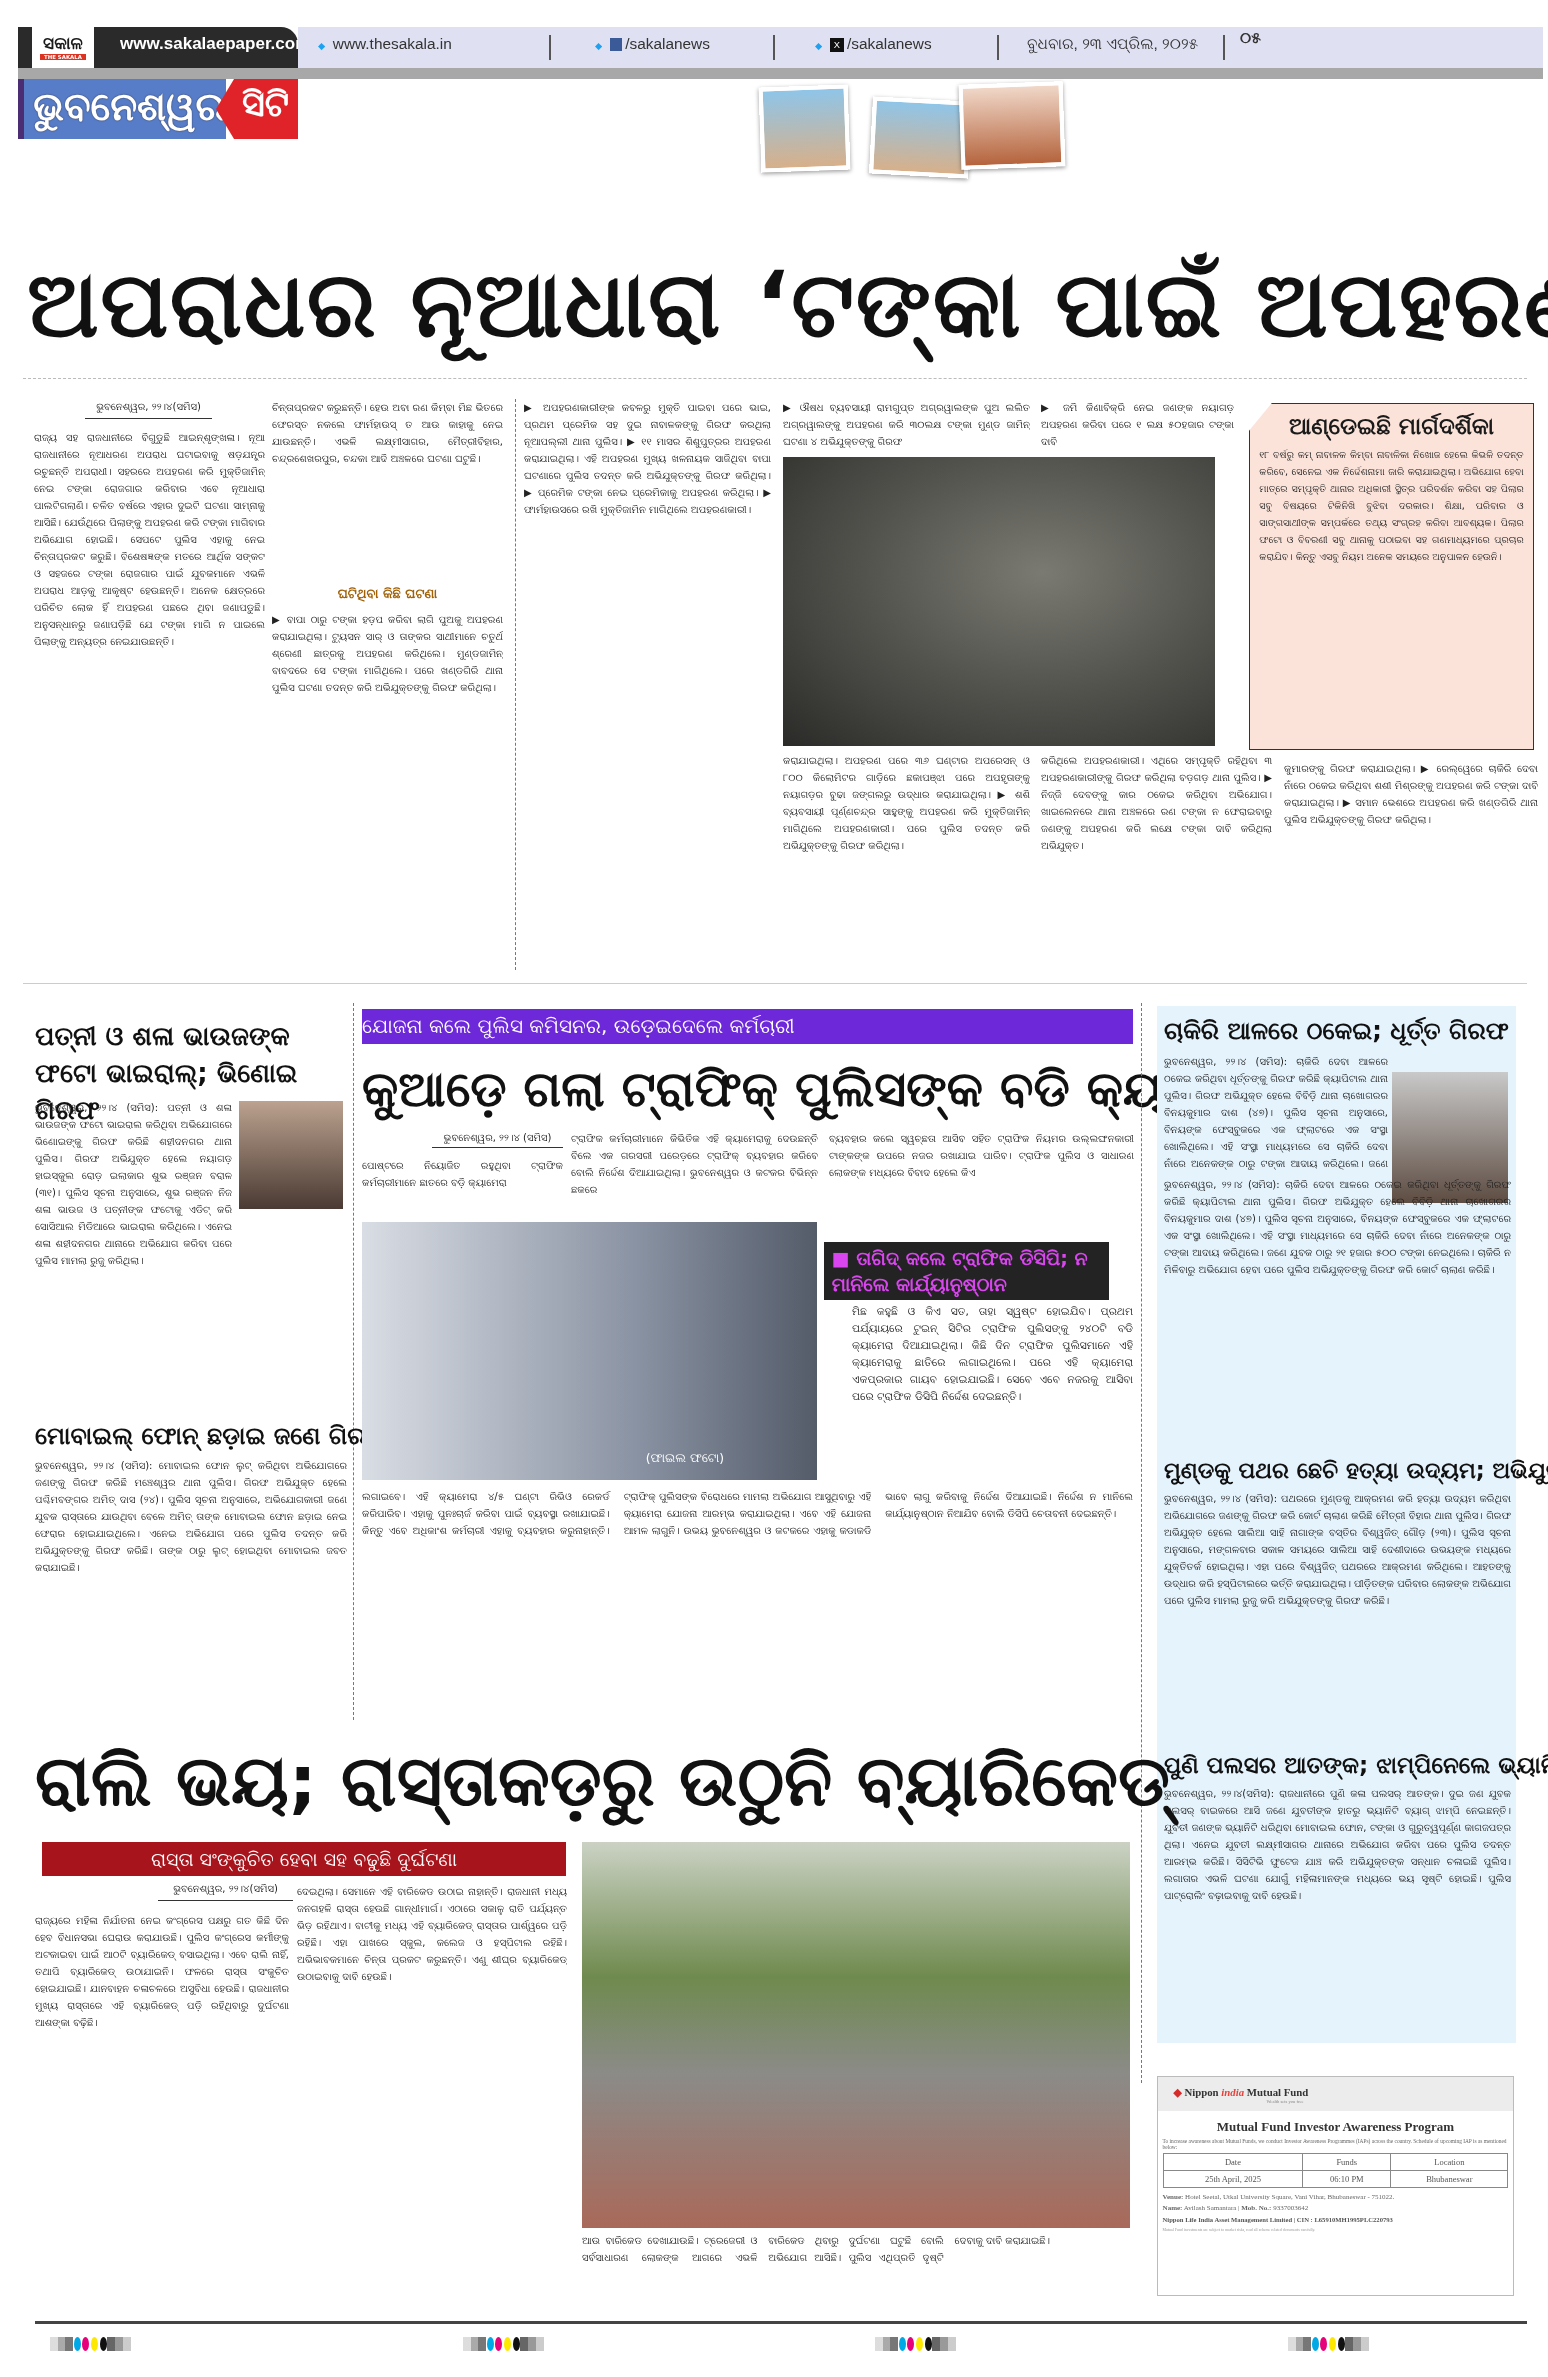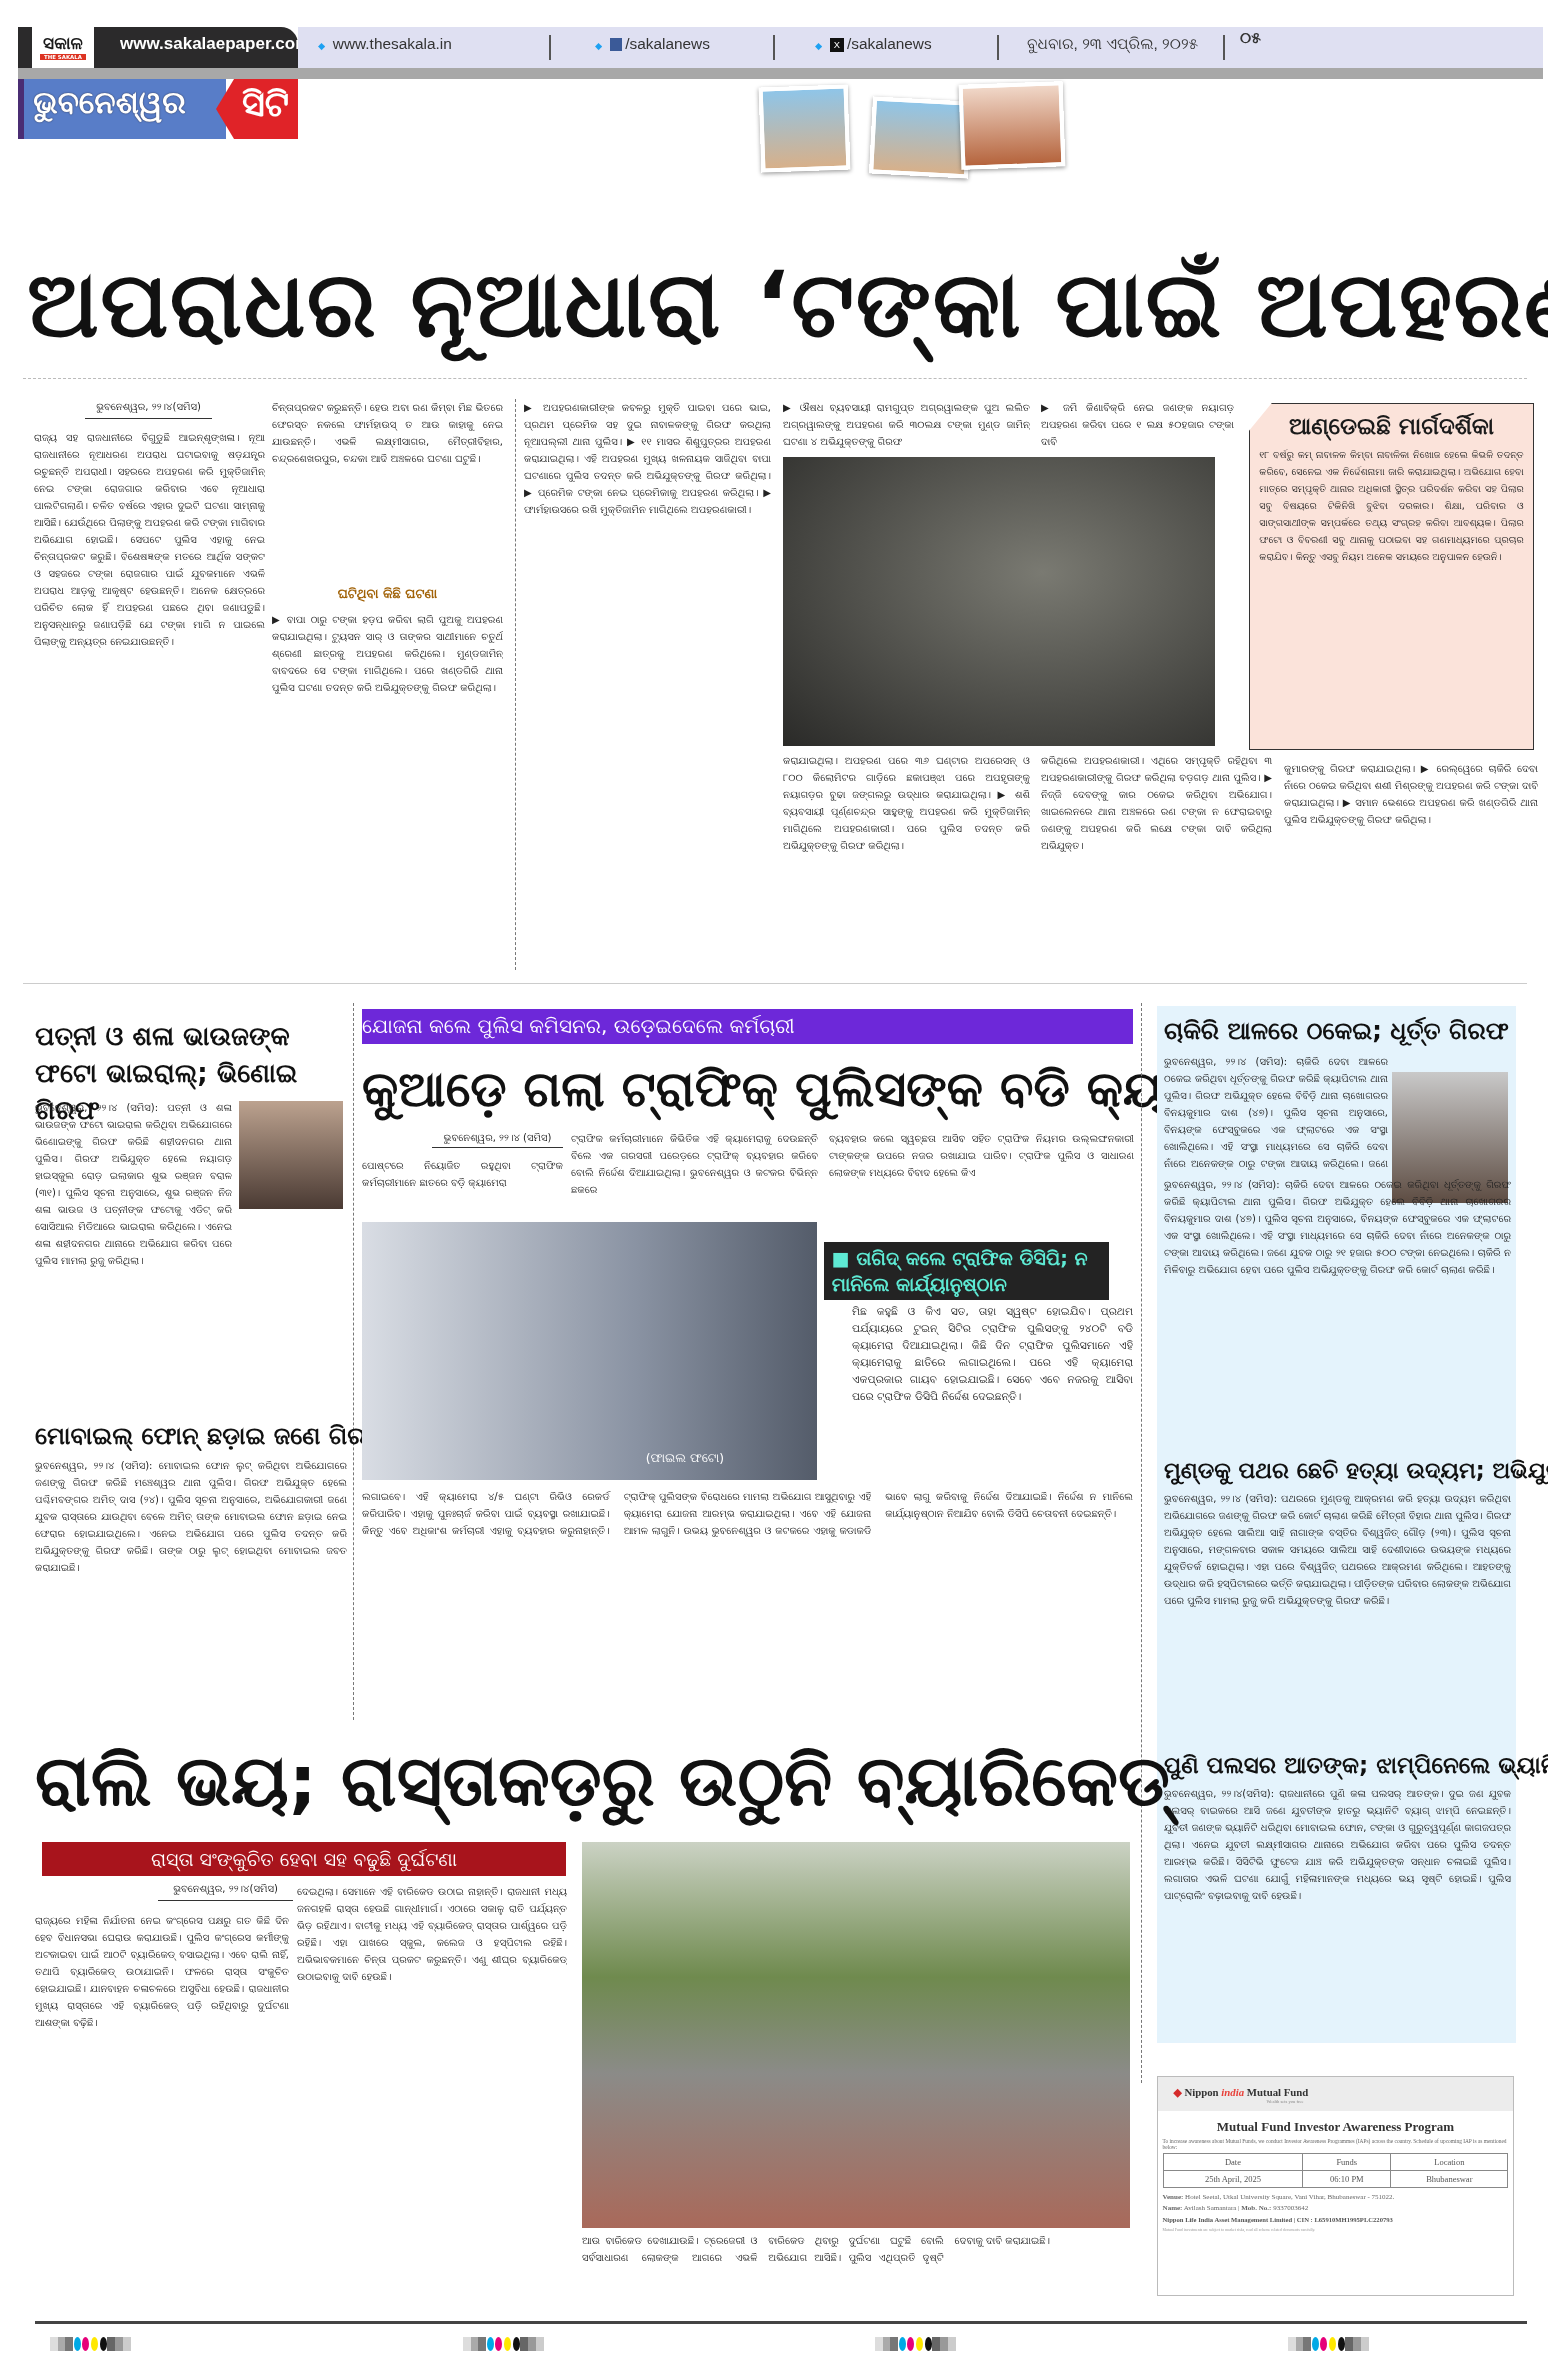--- a/index.html
+++ b/index.html
@@ -13,35 +13,35 @@
 .mast-url{left:120px;top:34px;color:#fff;font-family:"Liberation Sans",sans-serif;font-size:17px;font-weight:bold}
 .mast-light{left:298px;top:27px;width:1245px;height:41px;background:#dfe0f2}
 .mast-light .seg{position:absolute;top:7.7px;font-family:"Liberation Sans",sans-serif;font-size:15.4px;color:#333}
 .sep{position:absolute;top:7.7px;width:1.5px;height:25.4px;background:#555}
 .diamond{color:#1da1f2;font-size:9.3px;margin-right:7.7px}
 .fb{display:inline-block;width:12.3px;height:12.3px;background:#3b5a98;margin-right:3.1px;vertical-align:middle}
 .xic{display:inline-block;width:14px;height:14px;background:#111;color:#fff;font-size:9.3px;text-align:center;line-height:14px;margin-right:3.1px;vertical-align:middle}
 .pgno{font-size:26px;font-weight:bold;color:#222;top:1.5px!important}
 .gray-band{left:18px;top:68px;width:1525px;height:10.8px;background:#a8a8a8}
 .sect-blue{left:18px;top:79px;width:208px;height:60px;background:#587dc8;border-left:6.2px solid #4a2d73}
-.sect-blue span{position:absolute;left:9.3px;top:4.6px;color:#fff;font-size:31px;font-weight:bold;text-shadow:0 0 1.5px #223}
+.sect-blue span{position:absolute;left:9.3px;top:4.6px;color:#fff;font-size:39px;font-weight:bold;text-shadow:0 0 1.5px #223}
 .sect-red{left:216px;top:79px;width:82px;height:60px;background:#e02328;clip-path:polygon(22% 0,100% 0,100% 100%,22% 100%,0 50%)}
 .sect-red span{position:absolute;left:26px;top:4.6px;color:#fff;font-size:35px;font-weight:bold}
 .photo{background:linear-gradient(#8fc5e8,#d7b08a);border:4.6px solid #fff;box-shadow:0 1.5px 4.6px rgba(0,0,0,.4)}
 
 .big-head{font-family:"DejaVu Sans",sans-serif;font-weight:bold;color:#111;letter-spacing:1.5px;white-space:nowrap}
 .body-text{font-size:10px;line-height:17px;color:#222;text-align:justify;overflow:hidden}
 .col-rule{border-left:0.8px dashed #777}
 .box-peach{background:#fbe3da;border:1.5px solid #333}
 .box-blue{background:#e4f3fc}
 .purple-bar{background:#6d28d9;color:#fff;font-weight:normal;}
 .red-bar{background:#a8141c;color:#fff;text-align:center}
 .img-ph{background:#6a6a6a;overflow:hidden}
 .cap{color:#fff;font-size:12.3px}
-.dark-box{background:#232323;color:#5eead4;font-weight:bold}
+.dark-box{background:#232323;color:#d946ef;font-weight:bold}
 .ad{border:0.8px solid #bbb;background:#fff;font-family:Liberation Serif, serif}
 .ad table{border-collapse:collapse;width:100%}
 .ad td{border:0.8px solid #888;text-align:center;font-size:8.5px;padding:3.1px 1.5px;color:#555}
 .cmyk{display:flex;align-items:center;height:14px}
 .cmyk i{display:block;width:7.7px;height:14px}
 .cmyk b{display:block;width:7px;height:14px;border-radius:50%;margin:0 0.8px}
 </style>
 </head>
 <body>
 

